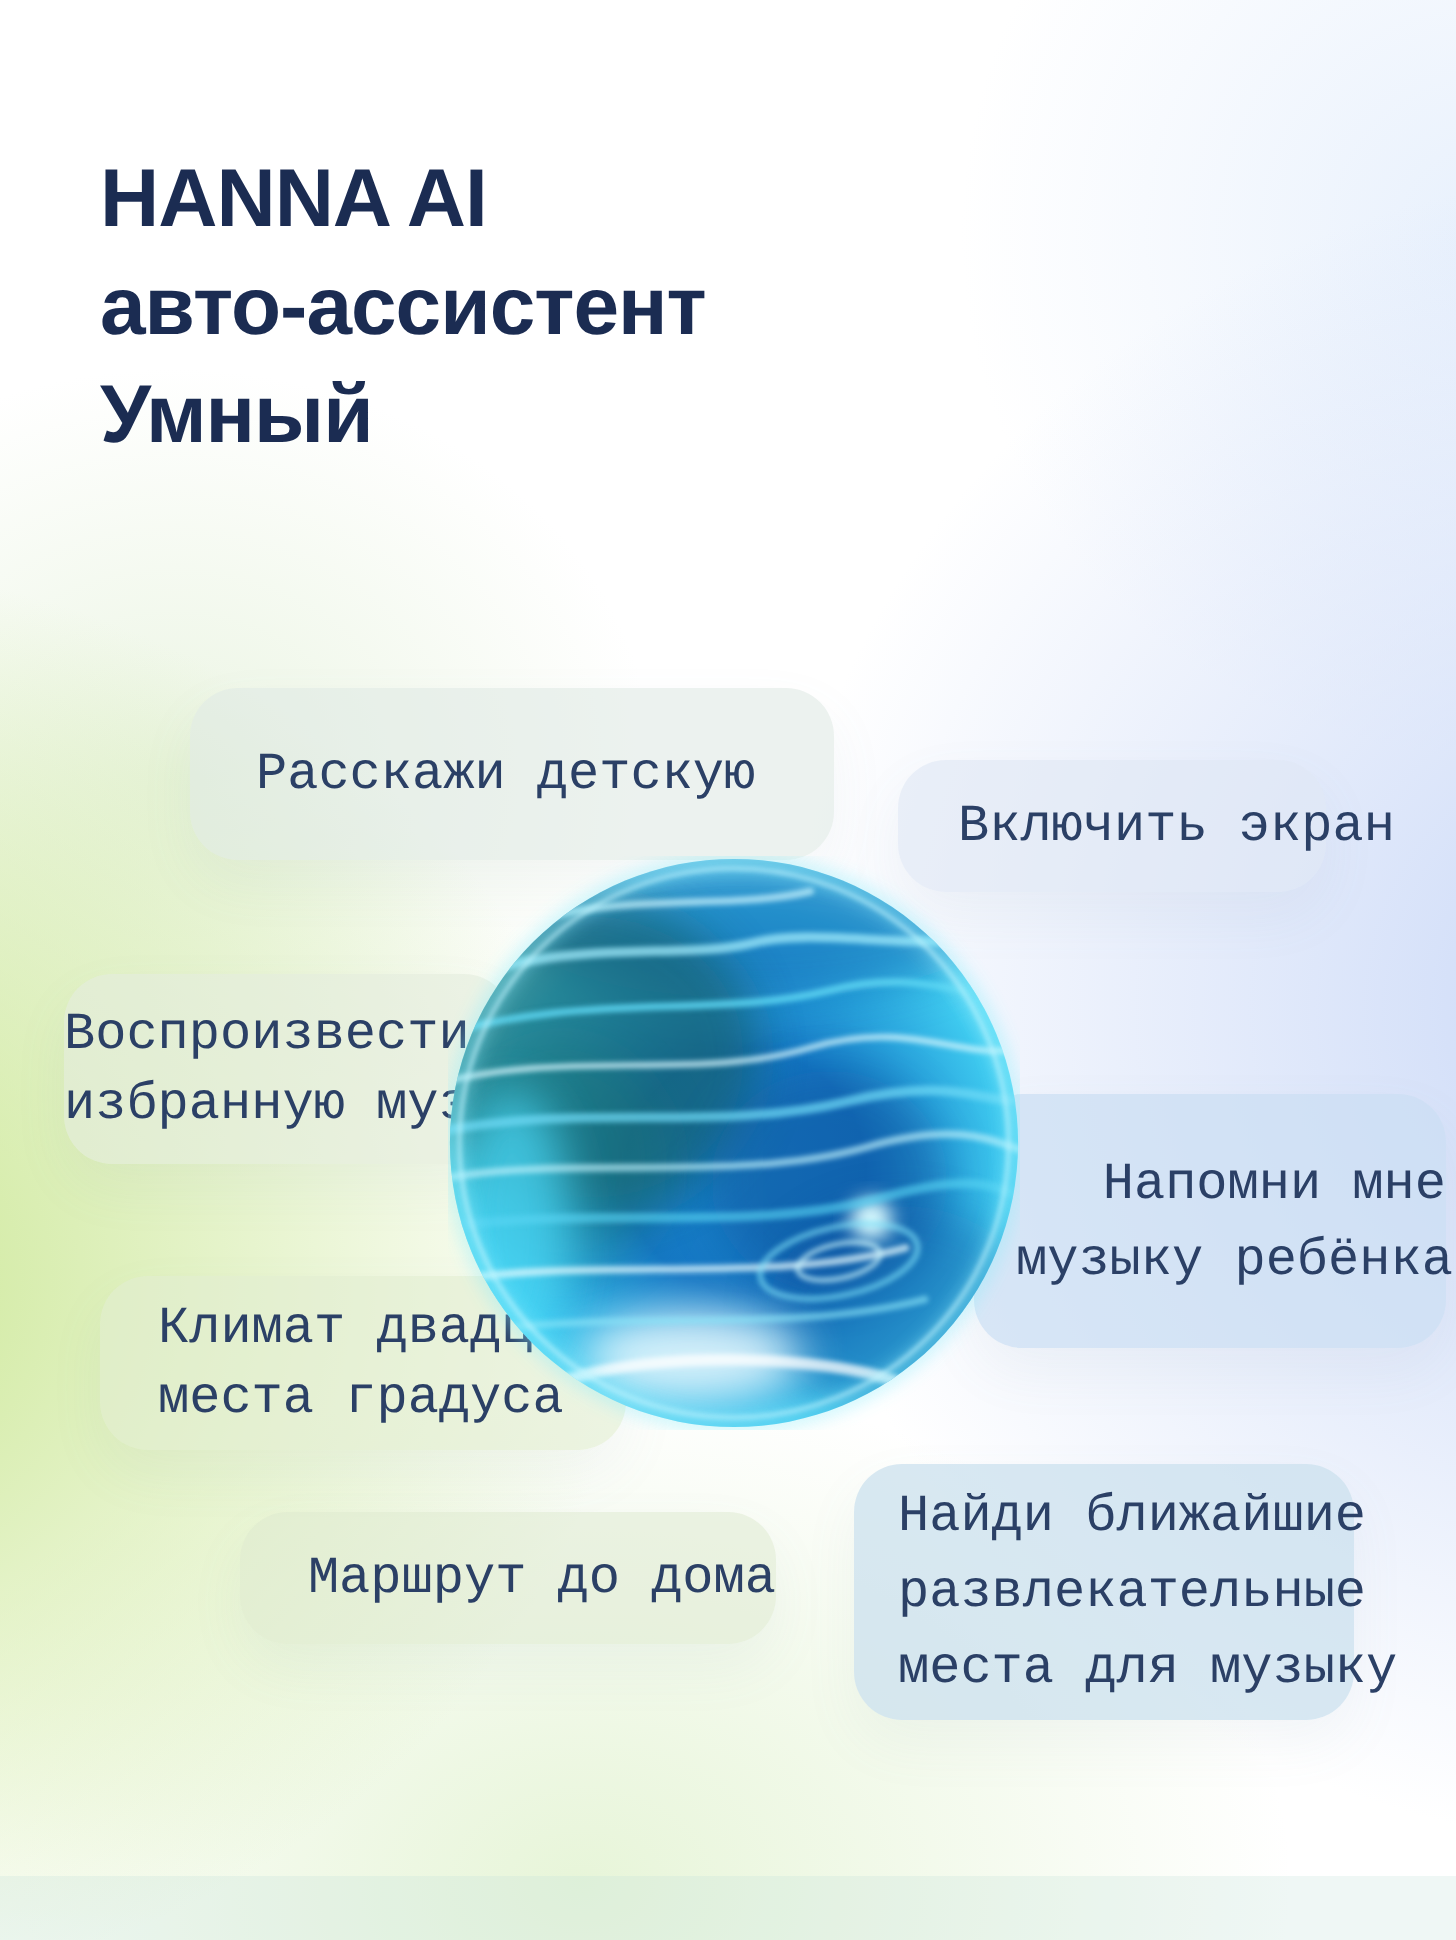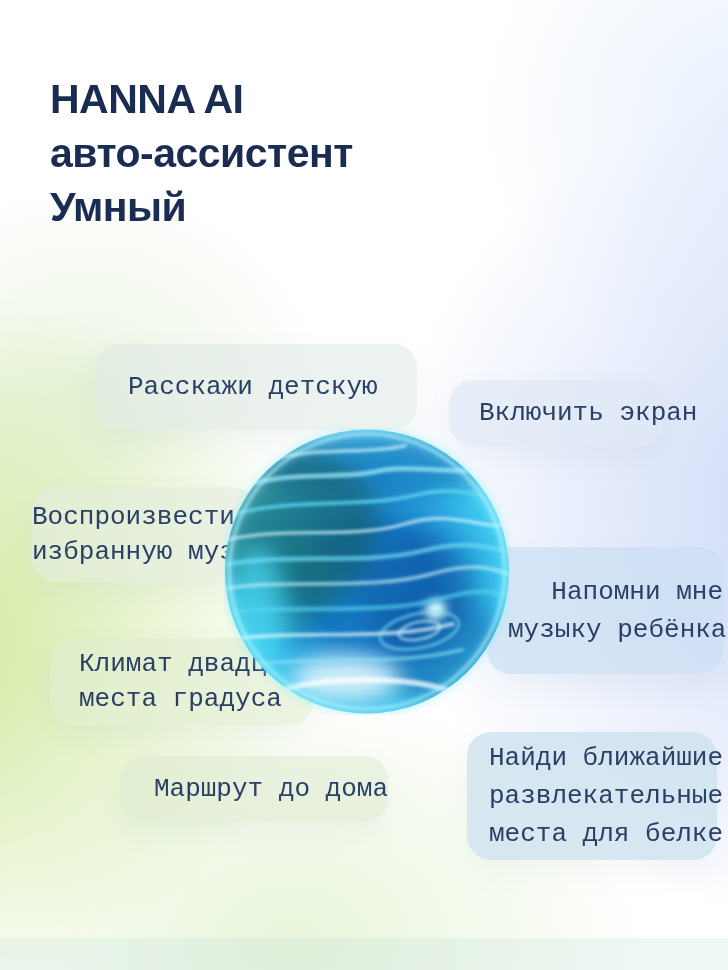--- a/index.html
+++ b/index.html
@@ -37,21 +37,21 @@
     box-shadow:0 12px 28px rgba(110,140,160,0.07);
   }
   .bubble div{white-space:nowrap;font-family:Liberation Mono, monospace;}
 
   .b-story  {left:95px; top:344px;width:322px;height:86px; padding-left:33px;background:rgba(223,233,229,0.60);}
   .b-screen {left:449px;top:380px;width:214px;height:66px; padding-left:30px;background:rgba(222,231,244,0.62);}
   .b-music  {left:32px; top:487px;width:224px;height:95px; background:rgba(227,236,221,0.62);}
   .b-remind {left:487px;top:547px;width:236px;height:127px;padding-left:21px;background:rgba(203,222,243,0.72);line-height:38px;text-align:right;}
   .b-climate{left:50px; top:638px;width:263px;height:87px; padding-left:29px;background:rgba(225,236,209,0.60);}
   .b-route  {left:120px;top:756px;width:268px;height:66px; padding-left:30px;background:rgba(219,232,206,0.50);align-items:flex-end;}
-  .b-places {left:427px;top:732px;width:250px;height:128px;padding-left:22px;background:rgba(203,224,238,0.75);line-height:38px;margin-left:40px;}
+  .b-places {left:427px;top:732px;width:250px;height:128px;padding-left:22px;background:rgba(203,224,238,0.75);line-height:38px;}
 
   .orb{position:absolute;left:224px;top:428px;width:286px;height:287px;}
 
   .bottom-strip{
     position:absolute;left:0;bottom:0;width:100%;height:32px;
     background:rgba(198,226,220,0.28);
   }
 </style>
 </head>
 <body>
@@ -87,21 +87,21 @@
     <div>места градуса</div>
   </div>
 
   <div class="bubble b-route">
     <div>Маршрут до дома</div>
   </div>
 
   <div class="bubble b-places">
     <div>Найди ближайшие</div>
     <div>развлекательные</div>
-    <div>места для белке</div>
+    <div>места для музыку</div>
   </div>
 
   <svg class="orb" viewBox="0 0 300 300" aria-hidden="true">
     <defs>
       <radialGradient id="orbBase" cx="52%" cy="55%" r="56%">
         <stop offset="0%" stop-color="#1a83c8"></stop>
         <stop offset="38%" stop-color="#1577c4"></stop>
         <stop offset="62%" stop-color="#2aa6de"></stop>
         <stop offset="82%" stop-color="#3ec9ef"></stop>
         <stop offset="95%" stop-color="#72e5fa"></stop>

